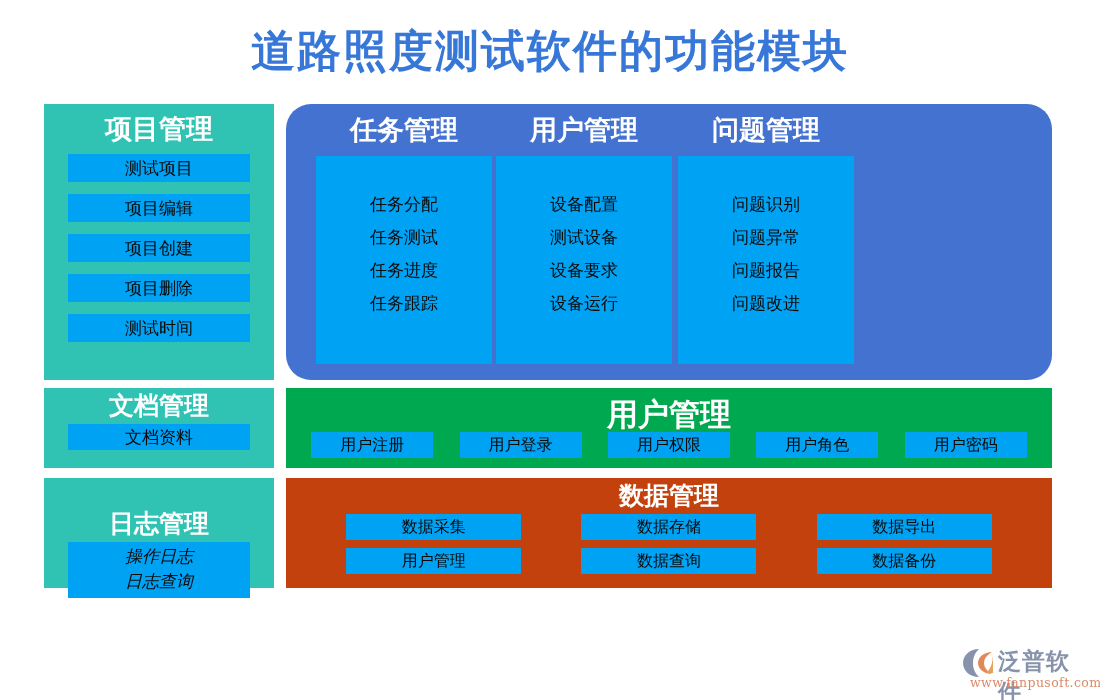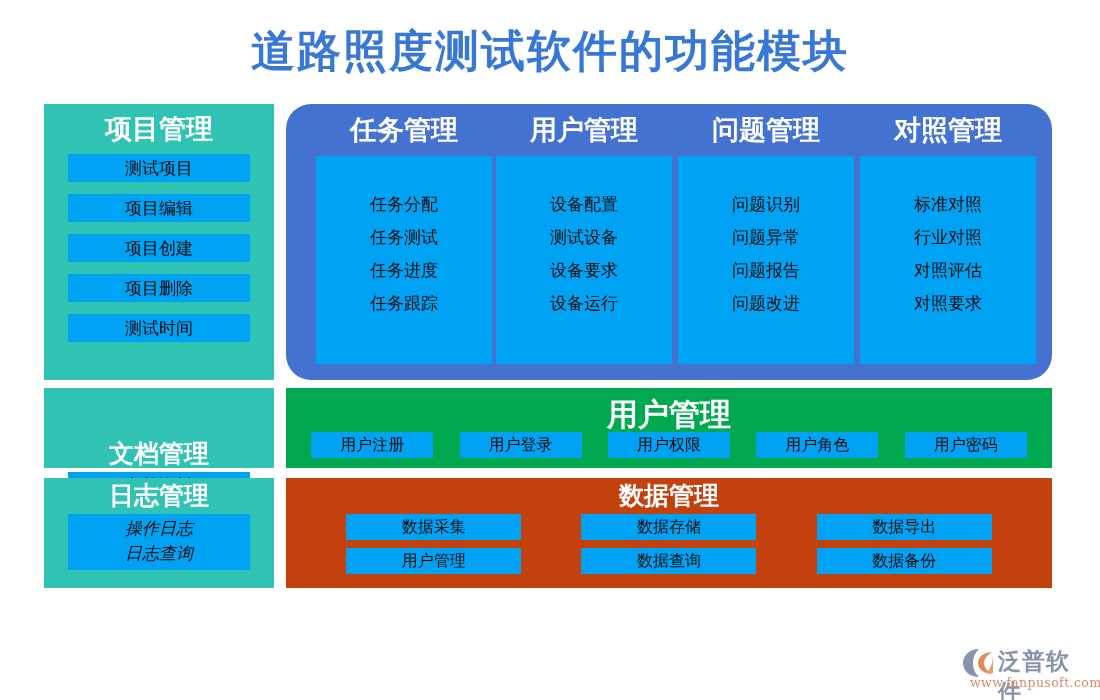--- a/index.html
+++ b/index.html
@@ -109,21 +109,20 @@
     left: 44px;
     top: 388px;
     width: 230px;
     height: 80px;
     background: #30c3b4;
   }
   #panel-document .panel-title {
     font-size: 25px;
     padding-top: 2px;
     line-height: 32px;
-    margin-top: 48px;
   }
   #panel-document .chip-list { padding: 2px 24px 0 24px; }
   #panel-document .chip {
     height: 26px;
     line-height: 26px;
     font-size: 17px;
   }
 
   #panel-user {
     left: 286px;
@@ -154,20 +153,21 @@
     left: 44px;
     top: 478px;
     width: 230px;
     height: 110px;
     background: #30c3b4;
   }
   #panel-log .panel-title {
     font-size: 25px;
     padding-top: 2px;
     line-height: 32px;
+    margin-top: 28px;
   }
   #panel-log .chip-list { padding: 2px 24px 0 24px; font-style: italic; }
   #panel-log .chip.multi {
     padding: 2px 0 4px 0;
     font-size: 17px;
     line-height: 25px;
   }
 
   #panel-data {
     left: 286px;
@@ -271,29 +271,20 @@
   <div class="module-col" style="left:392px;">
     <div class="panel-title">问题管理</div>
     <div class="col-body">
       <div class="col-item">问题识别</div>
       <div class="col-item">问题异常</div>
       <div class="col-item">问题报告</div>
       <div class="col-item">问题改进</div>
     </div>
   </div>
 
-  <div class="module-col" style="left:574px;">
-    <div class="panel-title">对照管理</div>
-    <div class="col-body">
-      <div class="col-item">标准对照</div>
-      <div class="col-item">行业对照</div>
-      <div class="col-item">对照评估</div>
-      <div class="col-item">对照要求</div>
-    </div>
-  </div>
 
 </div>
 
 <div class="panel" id="panel-document">
   <div class="panel-title">文档管理</div>
   <div class="chip-list">
     <div class="chip">文档资料</div>
   </div>
 </div>
 

